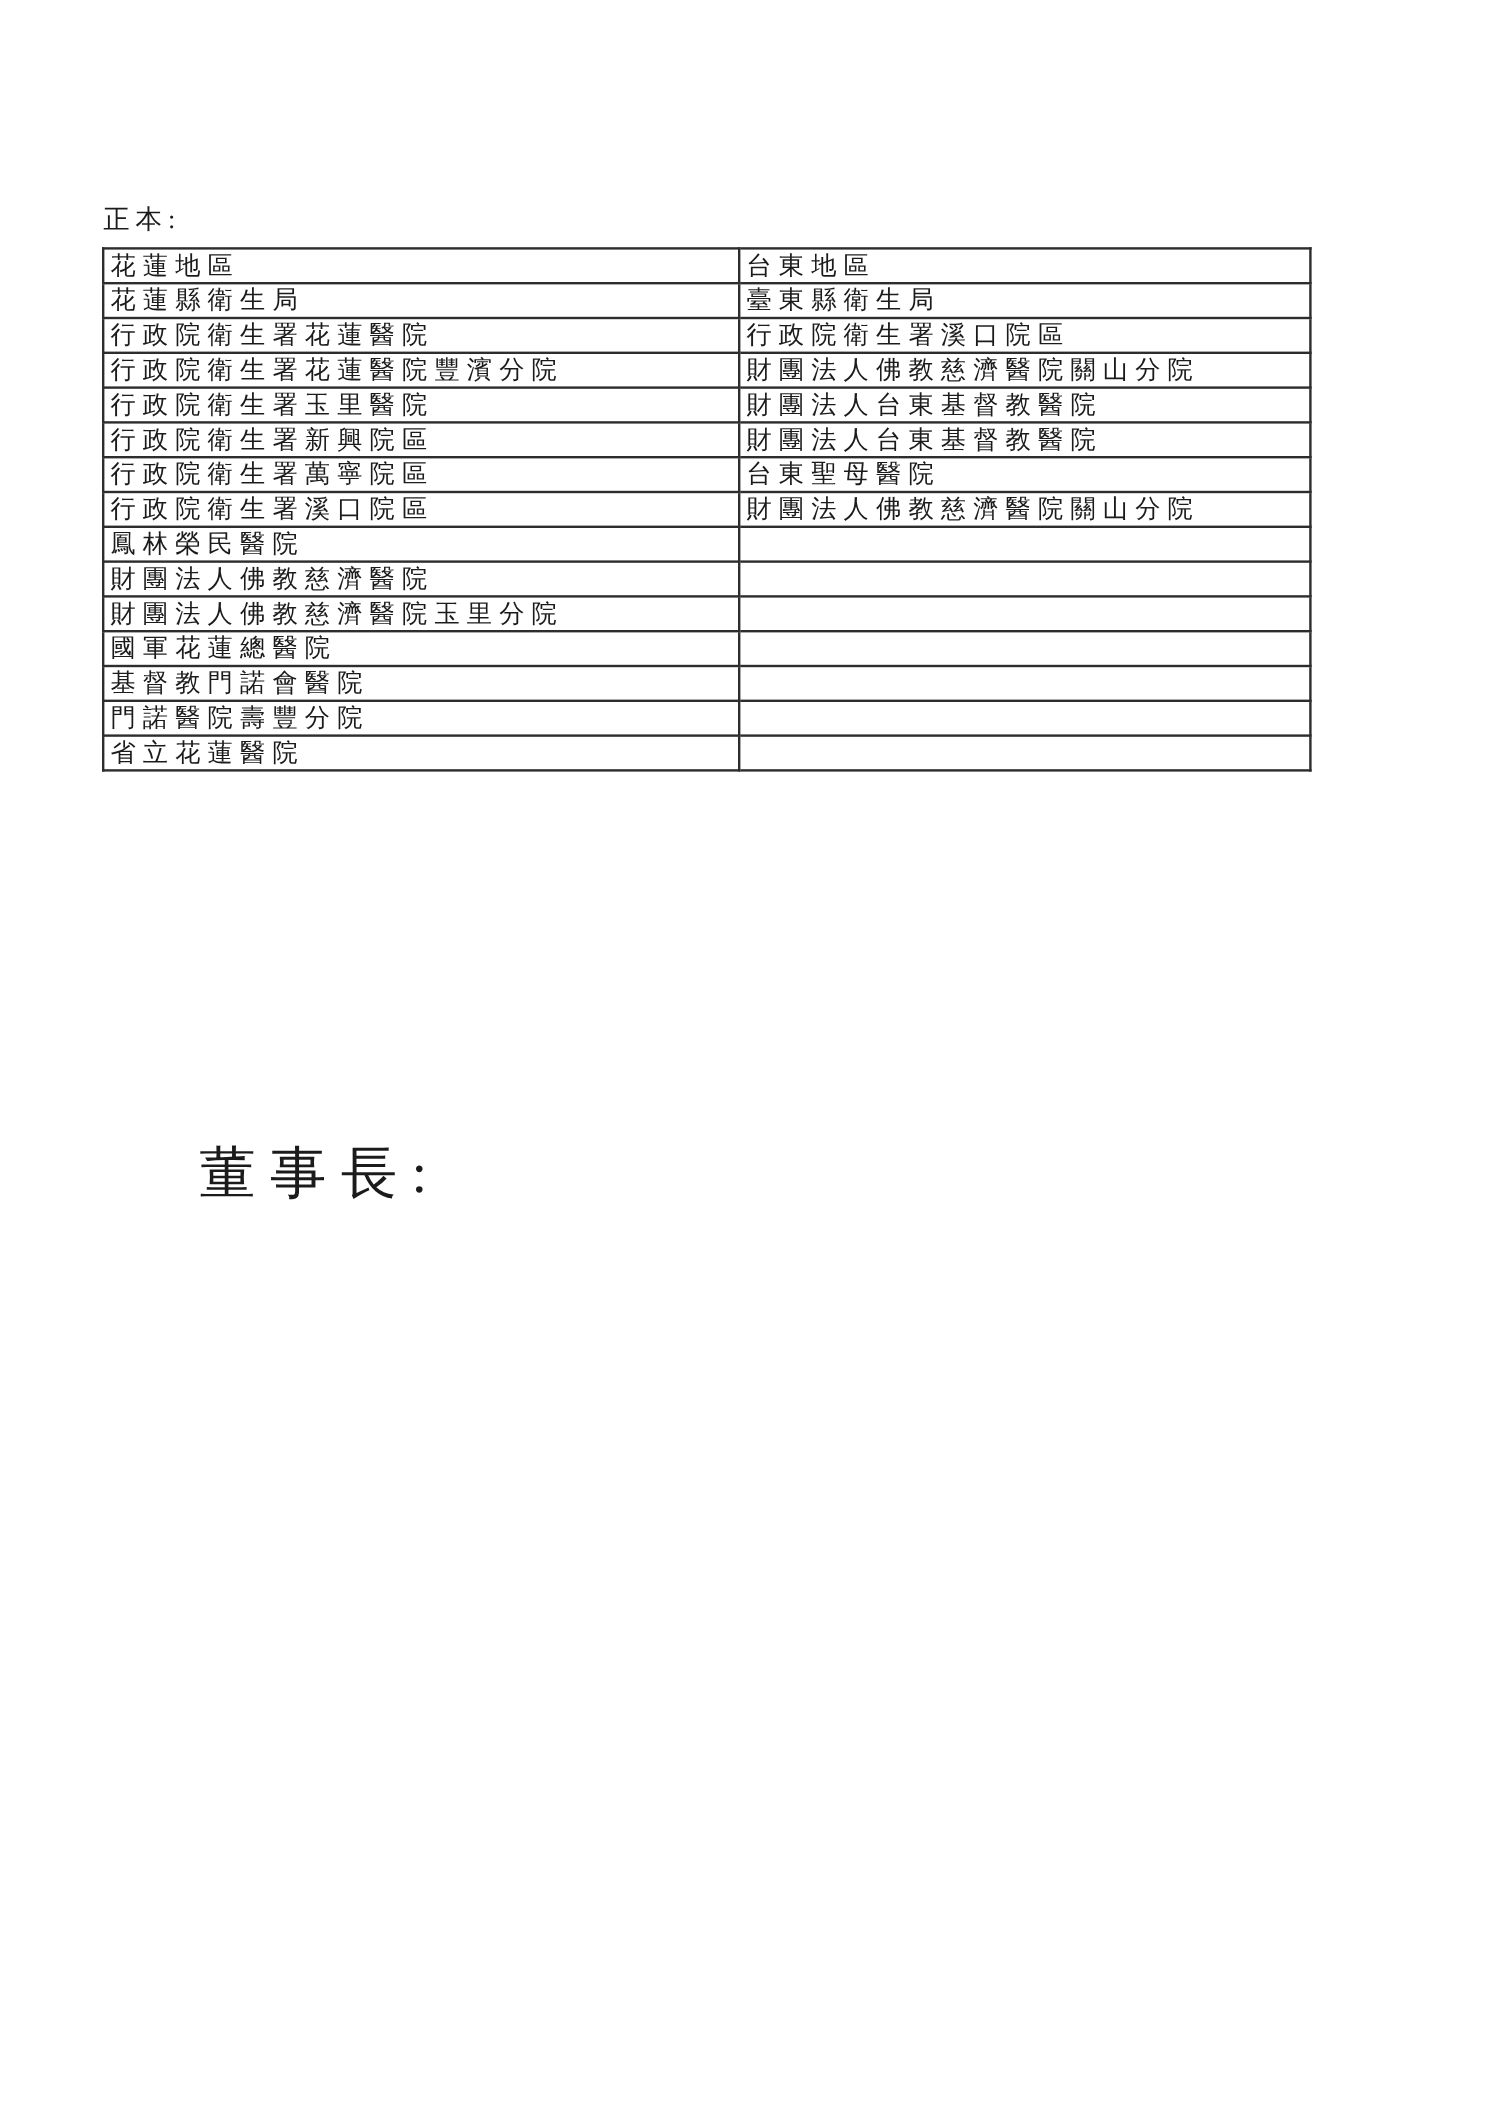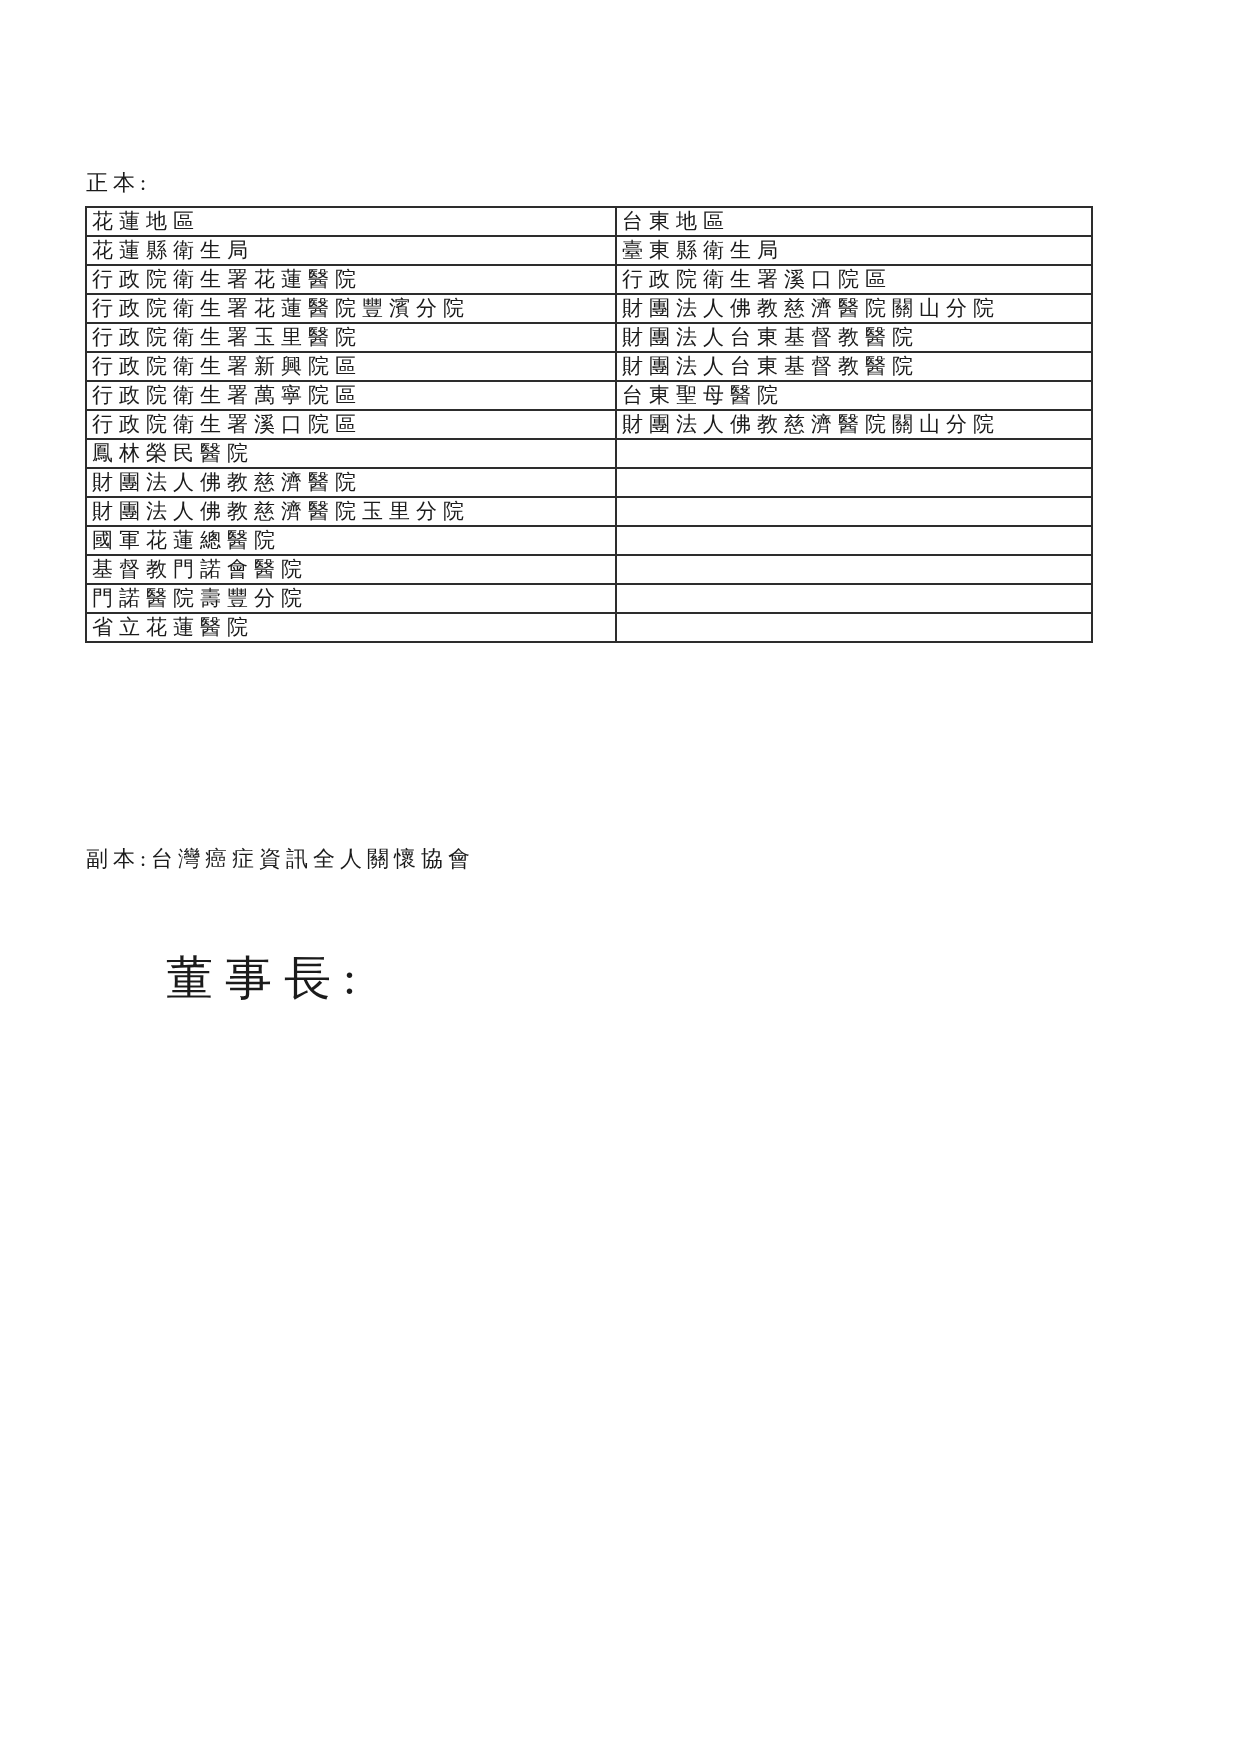--- a/index.html
+++ b/index.html
@@ -130,17 +130,16 @@
           <td>門諾醫院壽豐分院</td>
           <td></td>
         </tr>
         <tr>
           <td>省立花蓮醫院</td>
           <td></td>
         </tr>
       </tbody>
   </table>
 
-  <div class="doc-label label-copy">副本:台灣癌症資訊全人關懷協會</div>
 
   <div class="chairman-label">董事長:</div>
 
 </div>
 
 </body></html>

